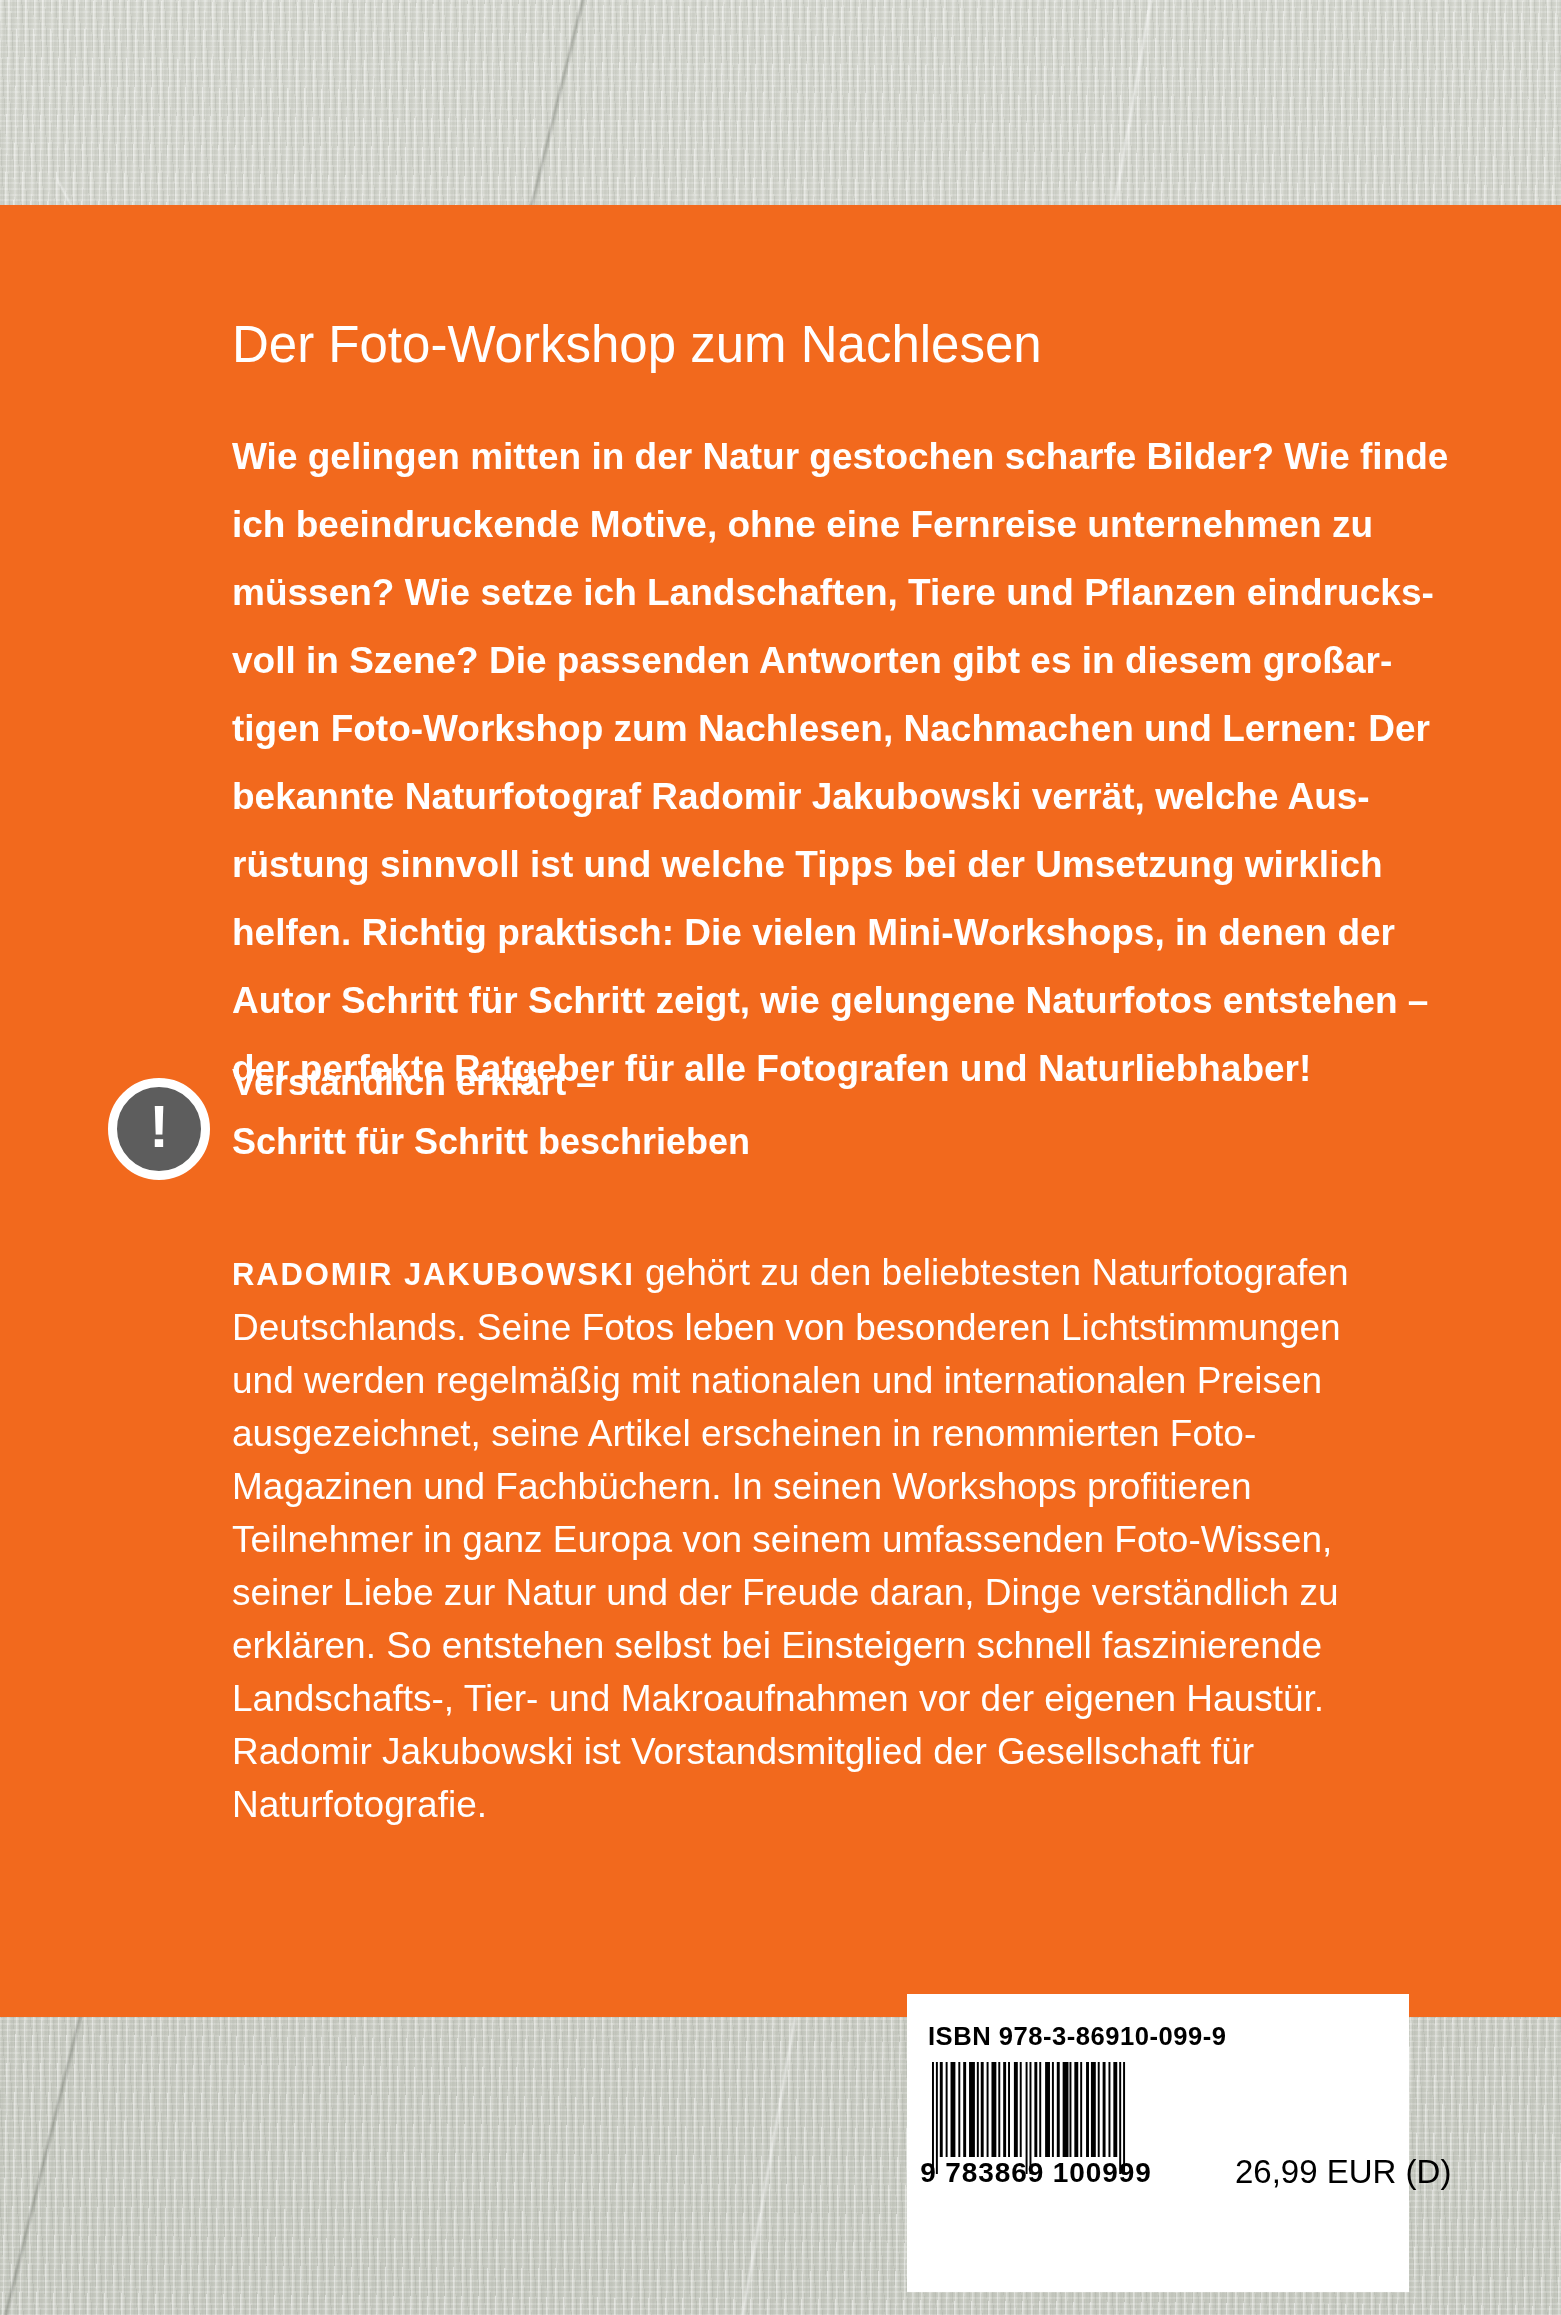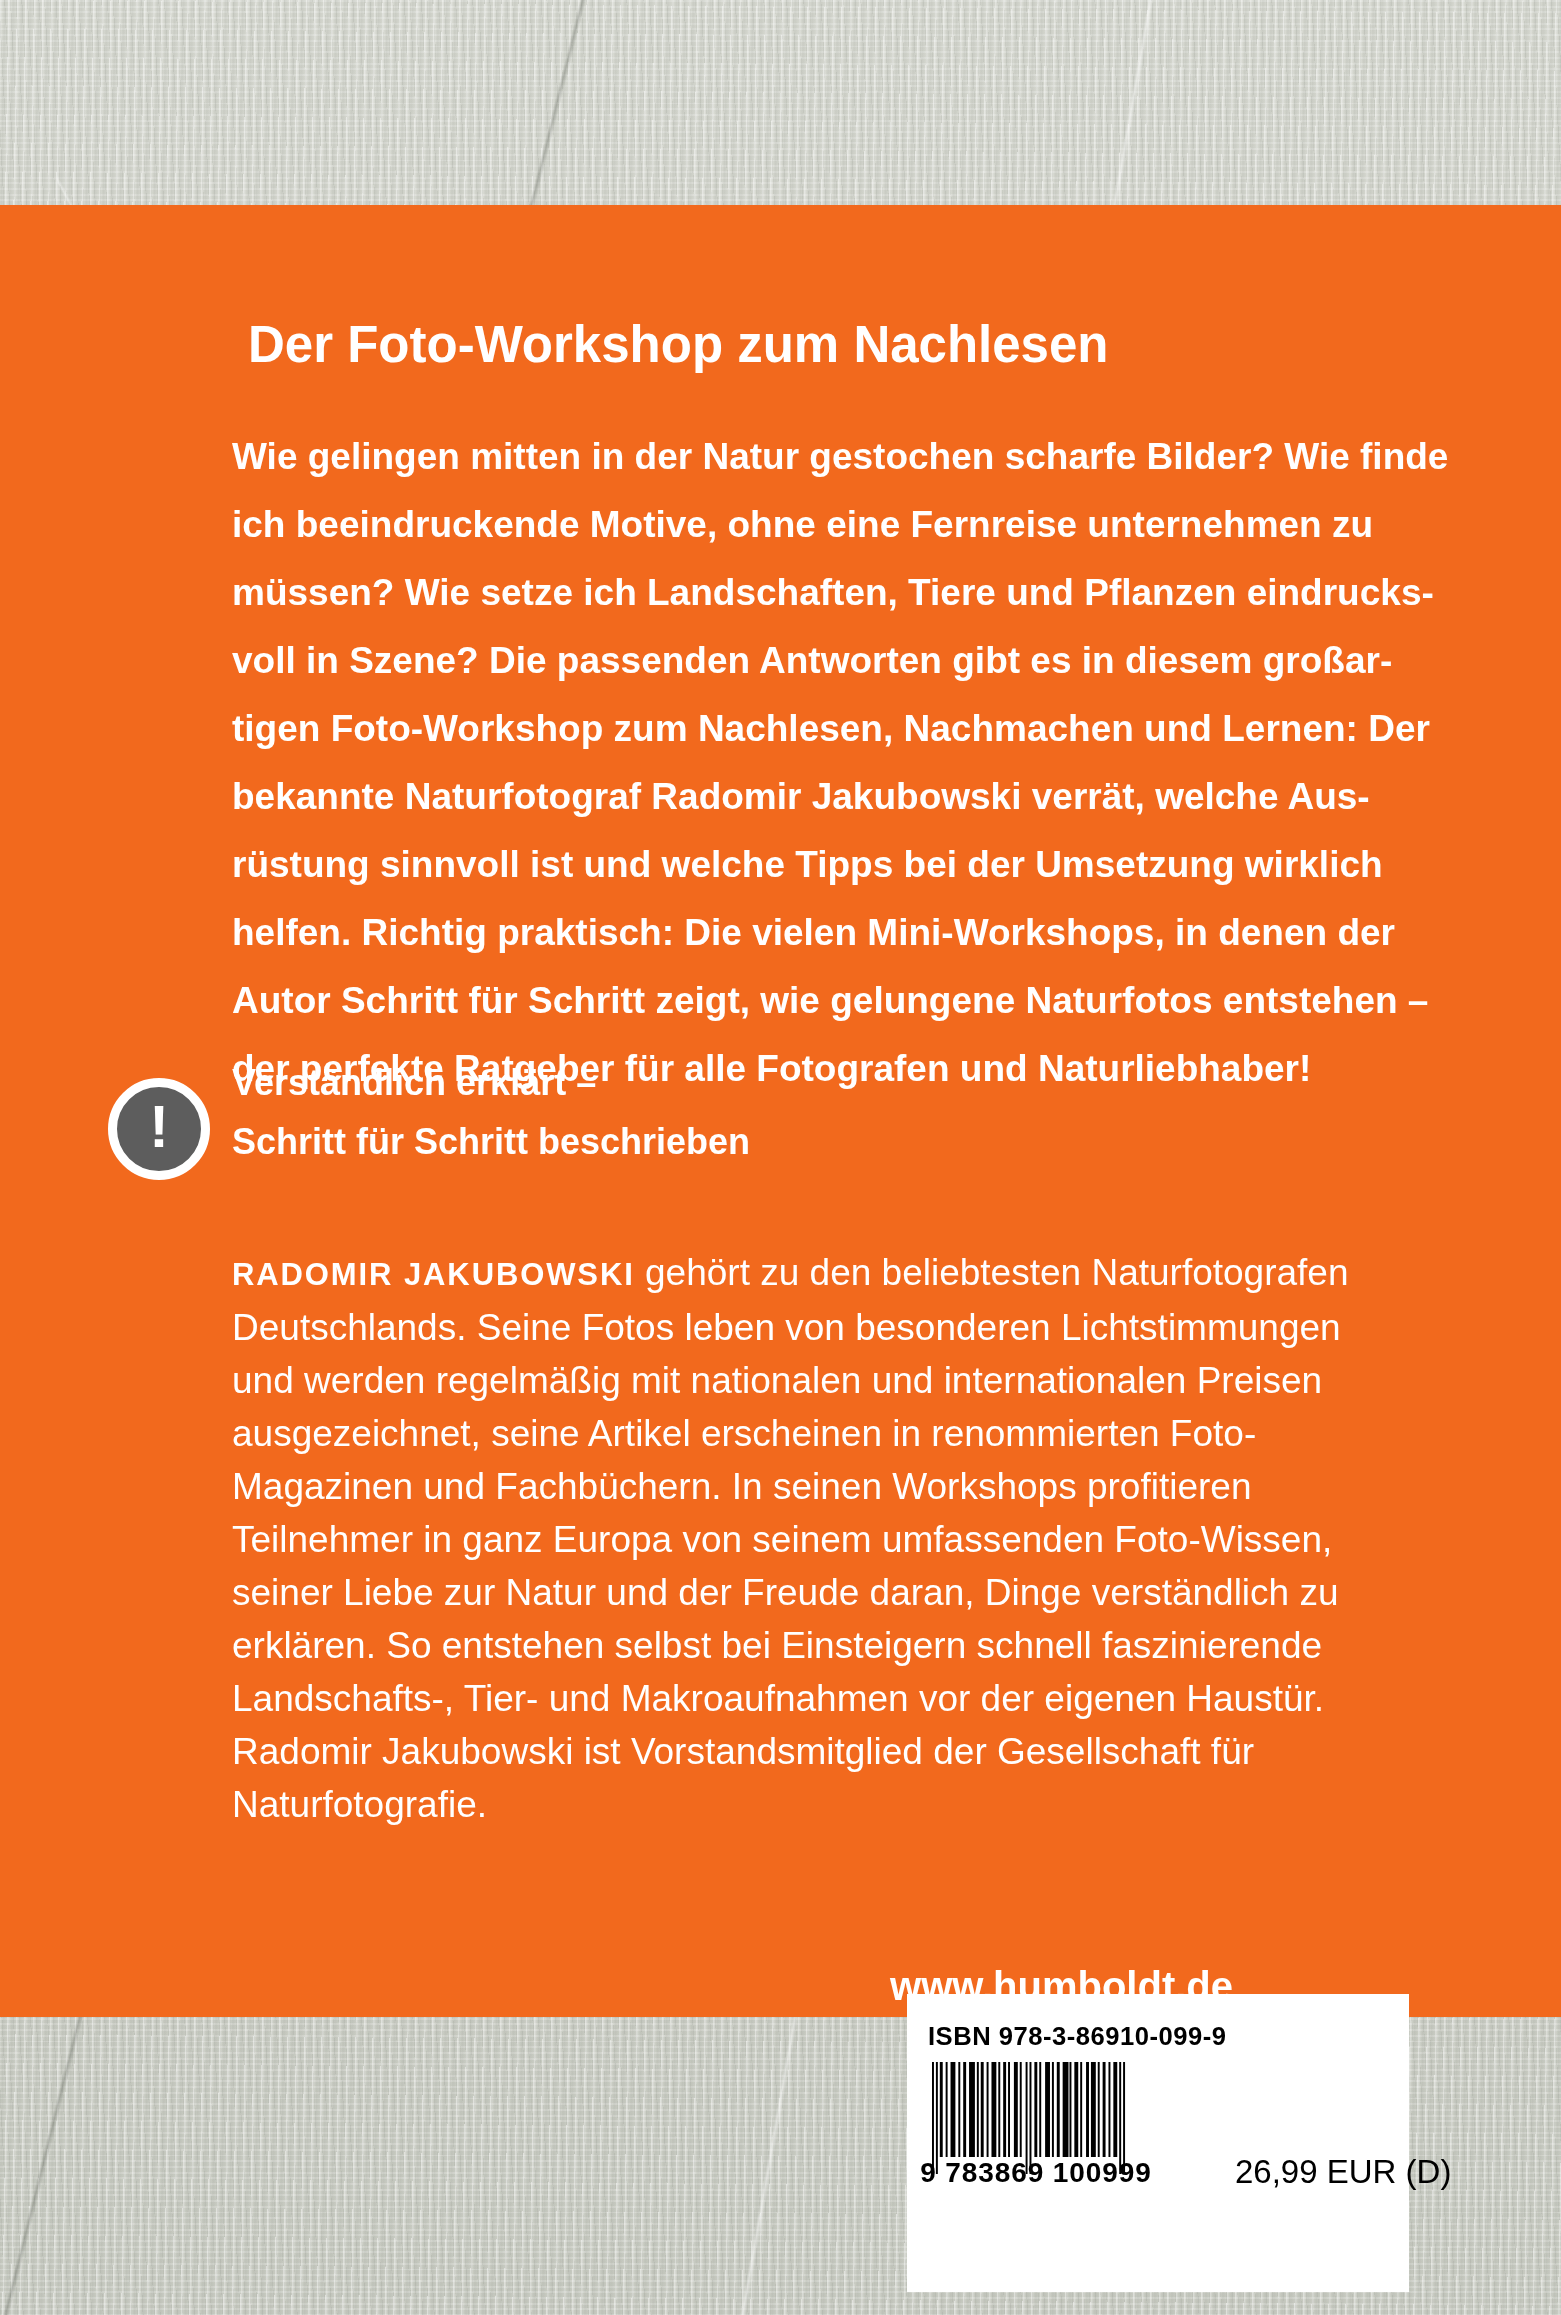--- a/index.html
+++ b/index.html
@@ -39,21 +39,21 @@
     font-size:41px;color:#1d1c19;letter-spacing:0;white-space:nowrap;
   }
   
   .orange{
     position:absolute;left:0;top:205px;width:1561px;height:1812px;
     background:#f2691d;color:#fff;
   }
   .pre{white-space:pre-line;}
   .heading{
     position:absolute;left:232px;top:110px;
-    font-size:51px;font-weight:bold;white-space:nowrap;margin-left:16px;
+    font-size:51px;font-weight:normal;white-space:nowrap;
   }
   .intro{
     position:absolute;left:232px;top:218px;width:1221px;
     font-size:37px;line-height:68px;font-weight:bold;
   }
   .callout-icon{
     position:absolute;left:108px;top:873px;width:102px;height:102px;
     box-sizing:border-box;border:9.5px solid #ffffff;border-radius:50%;
     background:#5d5d5d;display:flex;align-items:center;justify-content:center;
   }
@@ -123,21 +123,20 @@
 und werden regelmäßig mit nationalen und internationalen Preisen
 ausgezeichnet, seine Artikel erscheinen in renommierten Foto-
 Magazinen und Fachbüchern. In seinen Workshops profitieren
 Teilnehmer in ganz Europa von seinem umfassenden Foto-Wissen,
 seiner Liebe zur Natur und der Freude daran, Dinge verständlich zu
 erklären. So entstehen selbst bei Einsteigern schnell faszinierende
 Landschafts-, Tier- und Makroaufnahmen vor der eigenen Haustür.
 Radomir Jakubowski ist Vorstandsmitglied der Gesellschaft für
 Naturfotografie.</span></div>
 
-    <div class="website">www.humboldt.de</div>
   </div>
 
   <div class="isbn-box">
     <div class="isbn-label">ISBN 978-3-86910-099-9</div>
 
     <svg class="barcode" width="195" height="112" viewBox="0 0 200 112" preserveAspectRatio="none">
       <rect x="0" y="0" width="2" height="112" fill="#000"></rect>
       <rect x="4" y="0" width="2" height="112" fill="#000"></rect>
       <rect x="8" y="0" width="3" height="95" fill="#000"></rect>
       <rect x="14" y="0" width="2" height="95" fill="#000"></rect>

